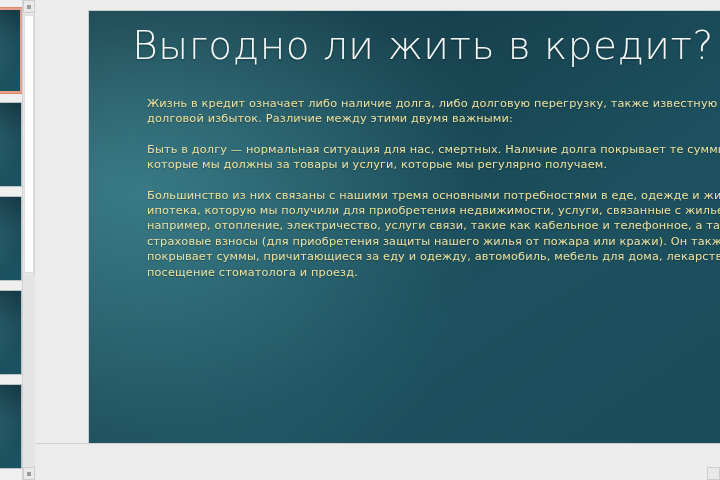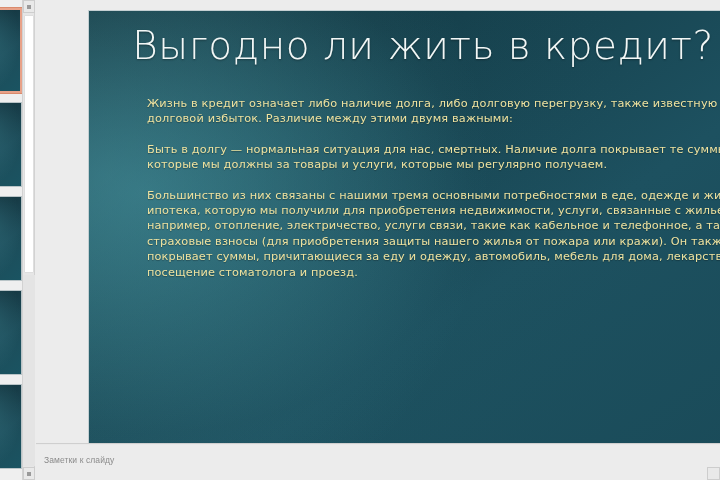--- a/index.html
+++ b/index.html
@@ -234,20 +234,17 @@
       <div id="slide-title">Выгодно ли жить в кредит?</div>
 
       <div id="slide-body">
         <p>Жизнь в кредит означает либо наличие долга, либо долговую перегрузку, также известную как долговой избыток. Различие между этими двумя важными:</p>
         <p>Быть в долгу — нормальная ситуация для нас, смертных. Наличие долга покрывает те суммы денег, которые мы должны за товары и услуги, которые мы регулярно получаем.</p>
         <p>Большинство из них связаны с нашими тремя основными потребностями в еде, одежде и жилье: ипотека, которую мы получили для приобретения недвижимости, услуги, связанные с жильем; например, отопление, электричество, услуги связи, такие как кабельное и телефонное, а также страховые взносы (для приобретения защиты нашего жилья от пожара или кражи). Он также покрывает суммы, причитающиеся за еду и одежду, автомобиль, мебель для дома, лекарства, посещение стоматолога и проезд.</p>
       </div>
     </div>
 
     <div id="notes-splitter"></div>
-    <div id="notes-pane">
-      <div id="notes-placeholder">Заметки к слайду</div>
-    </div>
 
     <div id="corner-nub"></div>
   </div>
 
 </div>
 
 </body></html>

